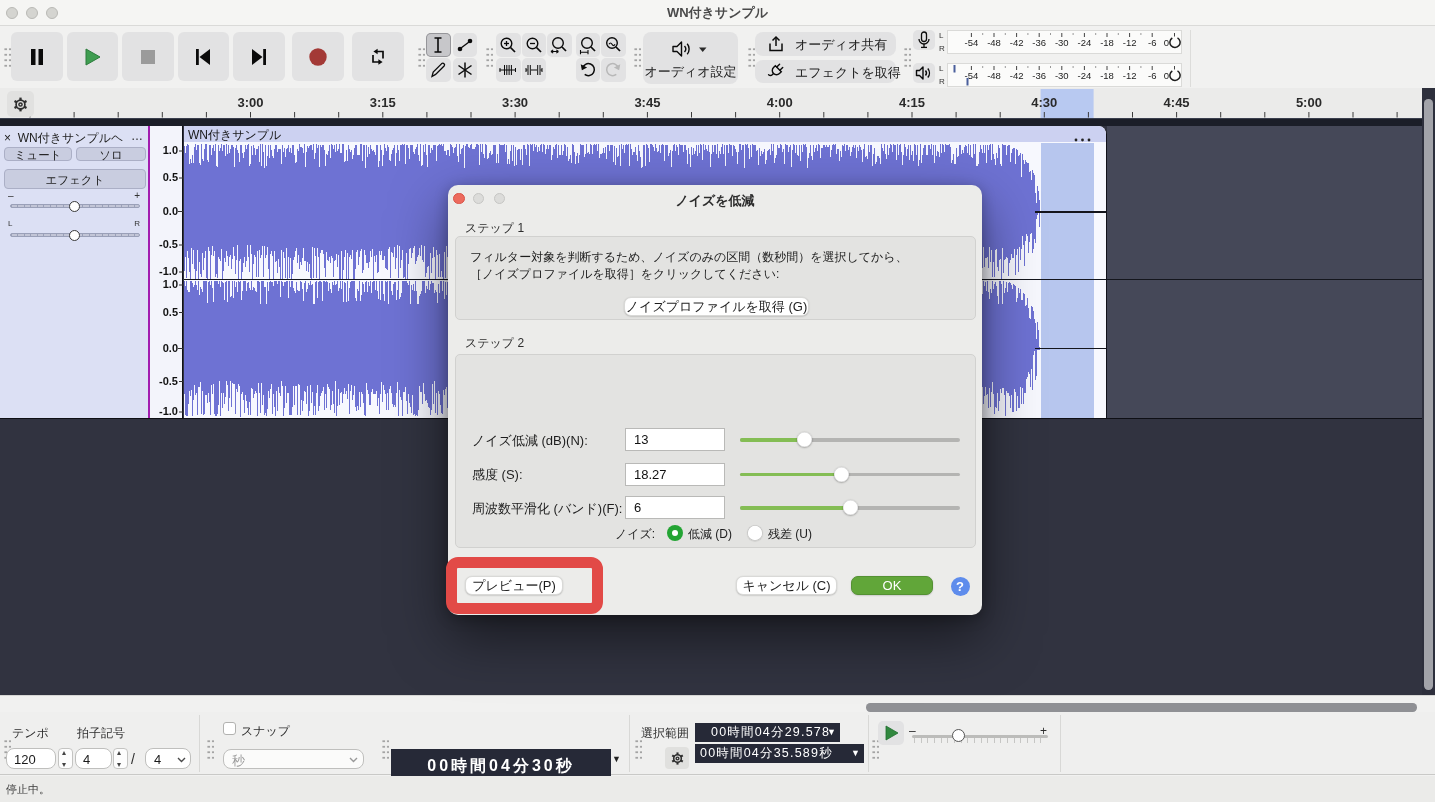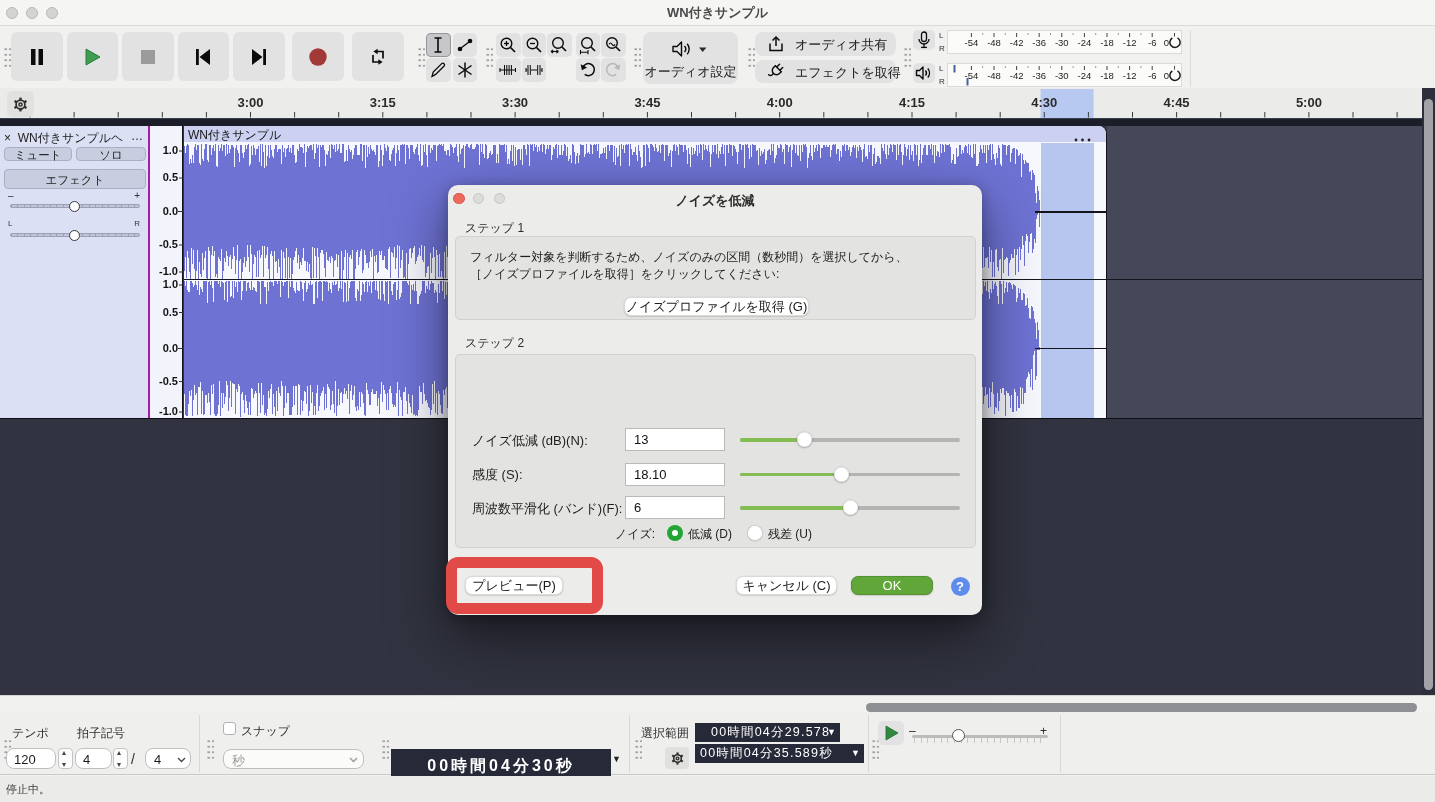--- a/index.html
+++ b/index.html
@@ -552,21 +552,21 @@
   <div class="drow" style="top:243.5px;">
     <div class="dlabel" style="top:3.5px;">ノイズ低減 (dB)(N):</div>
     <div class="dfield">13</div>
     <div class="sltrack">
         <div class="slgreen" style="width:64px;"></div>
         <div class="slthumb" style="left:56.5px;"></div>
       </div>
   </div>
   <div class="drow" style="top:278px;">
     <div class="dlabel" style="top:3.5px;">感度 (S):</div>
-    <div class="dfield">18.10</div>
+    <div class="dfield">18.27</div>
     <div class="sltrack">
         <div class="slgreen" style="width:101px;"></div>
         <div class="slthumb" style="left:93.5px;"></div>
       </div>
   </div>
   <div class="drow" style="top:311.5px;">
     <div class="dlabel" style="top:3.5px;">周波数平滑化 (バンド)(F):</div>
     <div class="dfield">6</div>
     <div class="sltrack">
         <div class="slgreen" style="width:110px;"></div>

